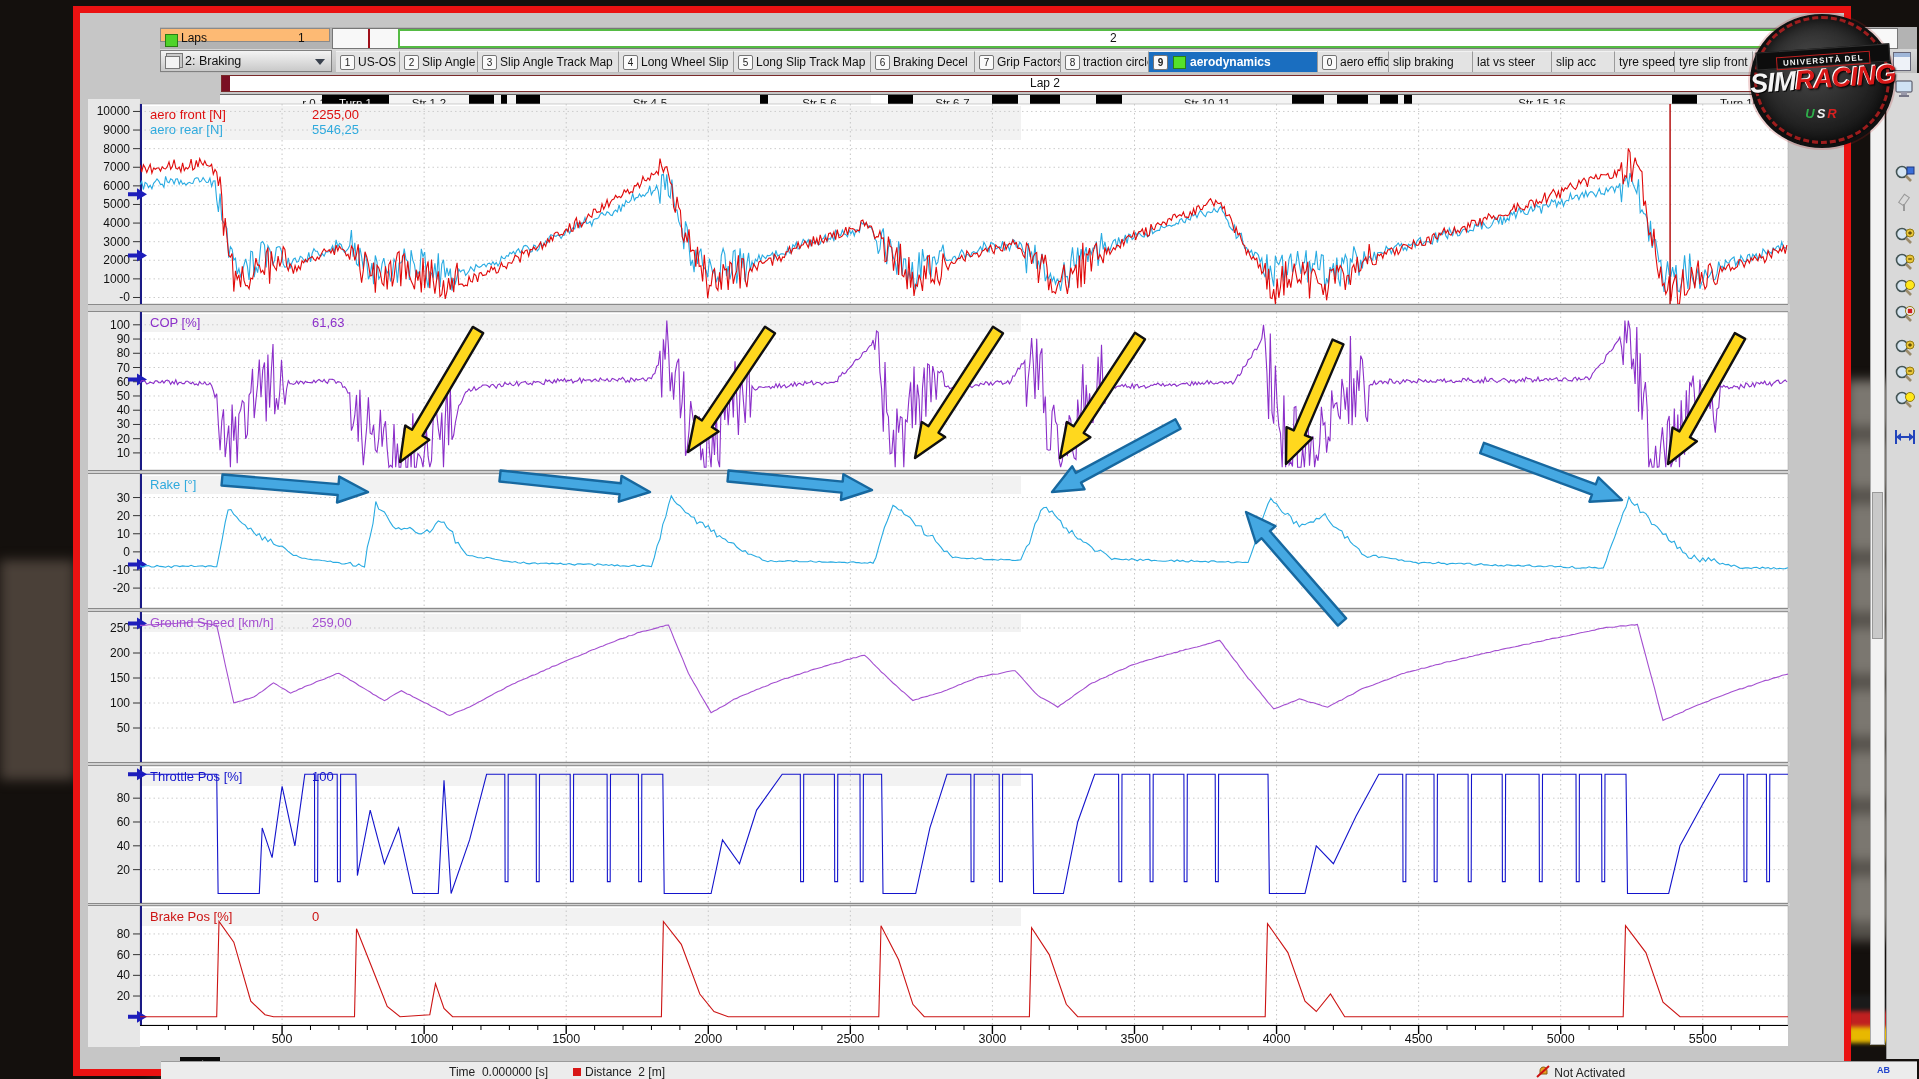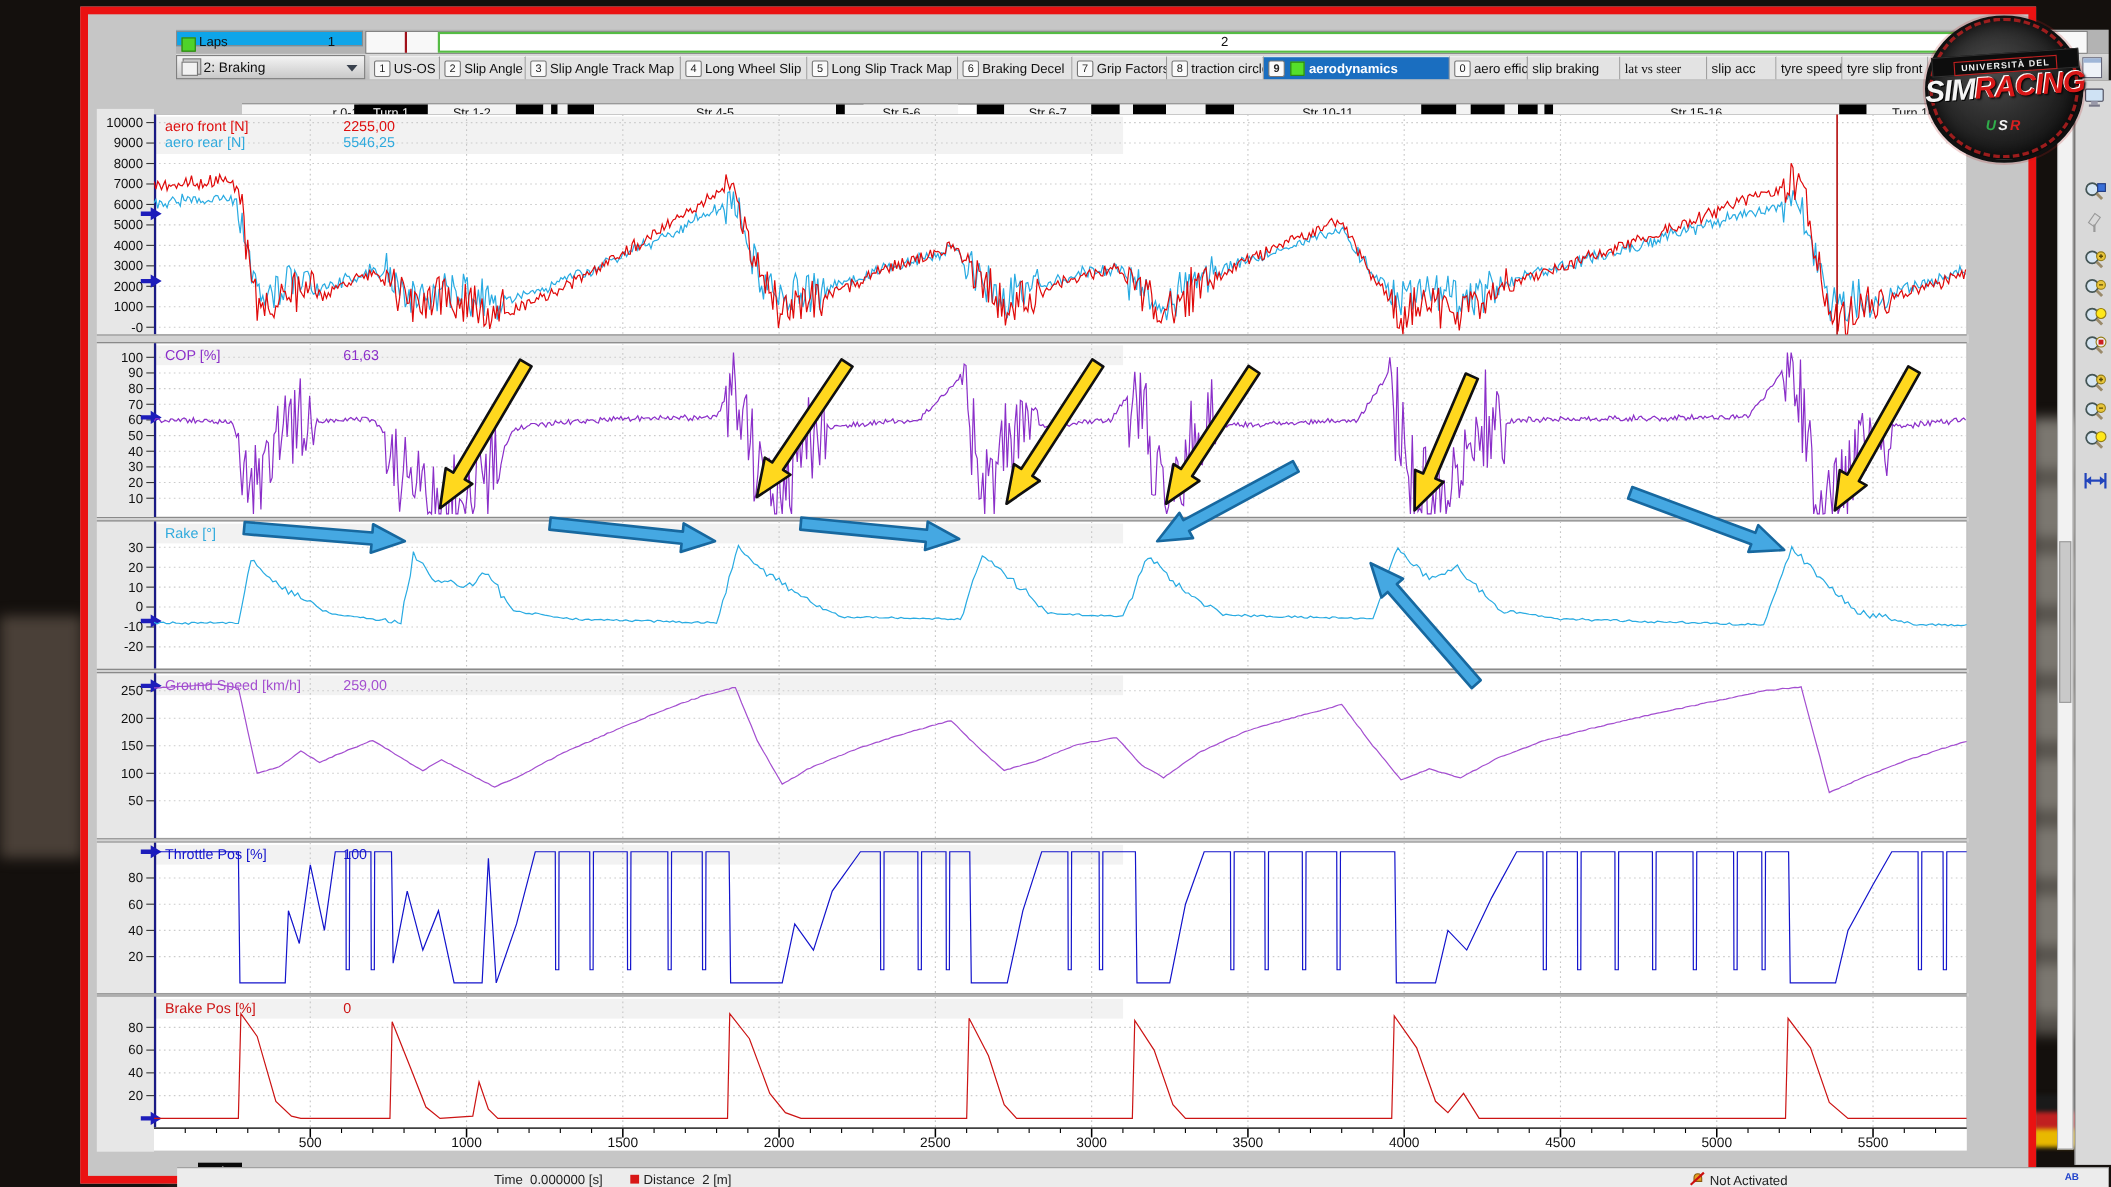--- a/index.html
+++ b/index.html
@@ -3,21 +3,21 @@
 <meta charset="utf-8">
 <style>
   html,body{margin:0;padding:0;background:#14100d;overflow:hidden;}
   body{width:1919px;height:1079px;position:relative;font-family:"Liberation Sans",sans-serif;}
   
   .bg-blob{position:absolute;filter:blur(6px);}
   
   #win{position:absolute;left:73px;top:6px;width:1778px;height:1070px;background:#c6c6c6;border:7px solid #ea1212;box-sizing:border-box;}
   
   #laps-row{position:absolute;left:80px;top:14px;width:1757px;height:22px;background:#b3b3b3;}
-  #laps-chip{position:absolute;left:0;top:1px;width:170px;height:14px;background:#0ea5e9;border:1px solid #8a8a8a;font-size:12px;color:#111;line-height:19px;padding-left:20px;box-sizing:border-box;}
+  #laps-chip{position:absolute;left:0;top:1px;width:170px;height:14px;background:#fdba74;border:1px solid #8a8a8a;font-size:12px;color:#111;line-height:19px;padding-left:20px;box-sizing:border-box;}
   #laps-swatch{position:absolute;left:4px;top:5px;width:11px;height:11px;background:#4fd32a;border:1px solid #2a7d12;}
   #laps-timeline{position:absolute;left:172px;top:1px;width:1564px;height:19px;background:#f8f8f8;border:1px solid #777;}
   #laps-green{position:absolute;top:0px;height:15px;background:#fff;border:2px solid #55bb44;}
   .lap-mark{position:absolute;top:2px;font-size:12px;color:#111;}
   #laps-redtick{position:absolute;top:0;width:2px;height:19px;background:#a0101a;}
   
   #tab-row{position:absolute;left:80px;top:36px;width:1757px;height:24px;background:linear-gradient(#d8d8d8,#bdbdbd);}
   #ws-selector{position:absolute;left:0;top:1px;width:172px;height:22px;background:linear-gradient(#f4f4f4,#c9c9c9);border:1px solid #808080;box-sizing:border-box;font-size:12.5px;color:#111;line-height:20px;padding-left:24px;}
   #ws-caret{position:absolute;right:6px;top:8px;width:0;height:0;border-left:5px solid transparent;border-right:5px solid transparent;border-top:6px solid #39414d;}
   #ws-folder{position:absolute;left:4px;top:5px;width:13px;height:11px;background:#f2f2f2;border:1px solid #777;box-shadow:2px -2px 0 #c9c9c9,2px -2px 0 1px #777;}
@@ -132,21 +132,21 @@
           <span class="gsq"></span>
           <span>aerodynamics</span>
         </div>
         <div class="tab" style="width: 71px;">
           <span class="num">0</span>
           <span>aero effic</span>
         </div>
         <div class="tab" style="width: 84px;">
           <span>slip braking</span>
         </div>
-        <div class="tab" style="width: 79px; font-family: Liberation Serif, serif;">
+        <div class="tab" style="width: 79px;">
           <span>lat vs steer</span>
         </div>
         <div class="tab" style="width: 63px;">
           <span>slip acc</span>
         </div>
         <div class="tab" style="width: 60px;">
           <span>tyre speed</span>
         </div>
         <div class="tab" style="width: 78px;">
           <span>tyre slip front</span>
@@ -155,20 +155,24 @@
           <span>tyre slip rear</span>
         </div>
         <div class="tab" style="width: 33px;">
           <span>slip</span>
         </div>
       </div>
     <div id="play-btn"></div>
     <div id="sheet-icon"></div>
   </div>
 
+  <div id="lap2-bar">
+    <span id="lap2-block"></span>
+    <span>Lap 2</span>
+  </div>
 
   <div id="track-bar">
       <div class="tseg L" style="left: 0px; width: 102px; text-align: right; padding-left: 4px;">r 0-1</div>
       <div class="tseg D" style="left: 102px; width: 67px;">Turn 1</div>
       <div class="tseg L" style="left: 169px; width: 80px;">Str 1-2</div>
       <div class="tseg D" style="left: 249px; width: 25px;"></div>
       <div class="tseg L" style="left: 274px; width: 7px;"></div>
       <div class="tseg D" style="left: 281px; width: 6px;"></div>
       <div class="tseg L" style="left: 287px; width: 9px;"></div>
       <div class="tseg D" style="left: 296px; width: 24px;"></div>

